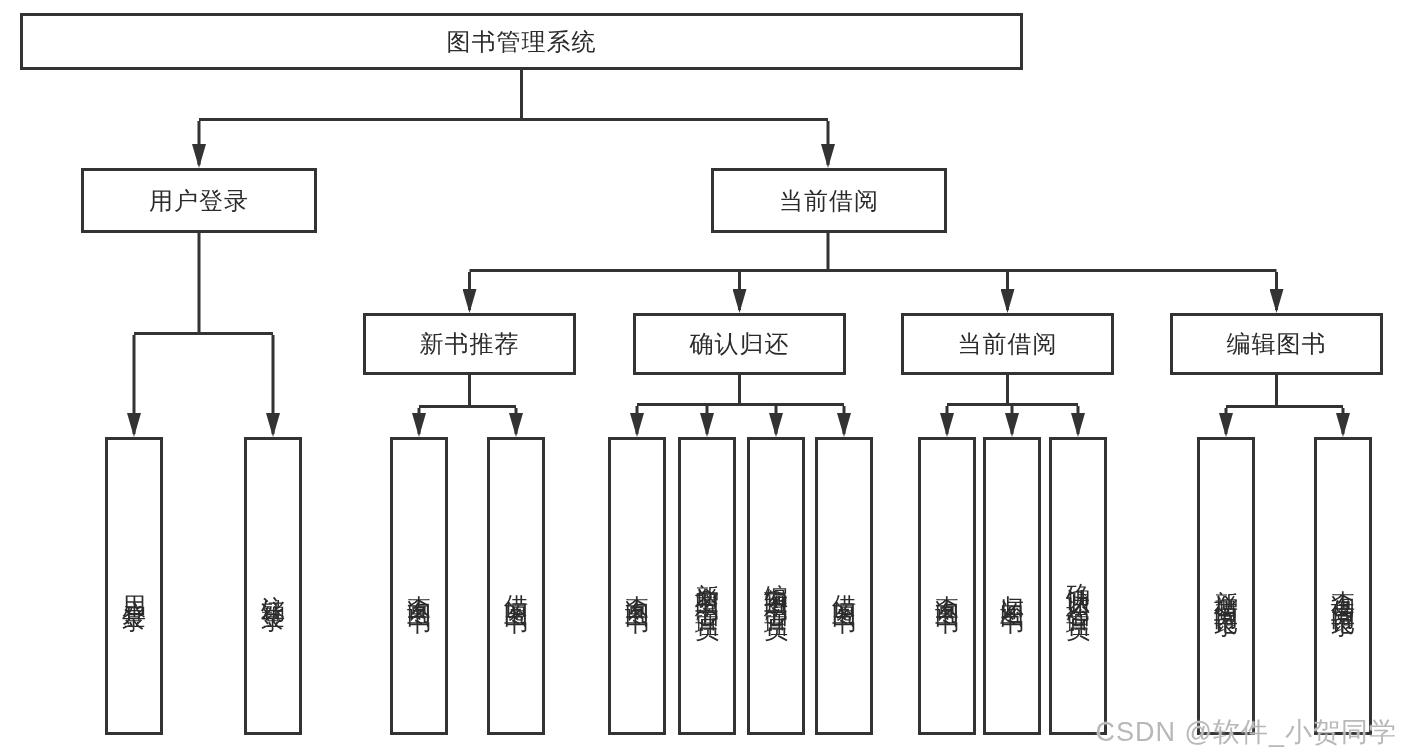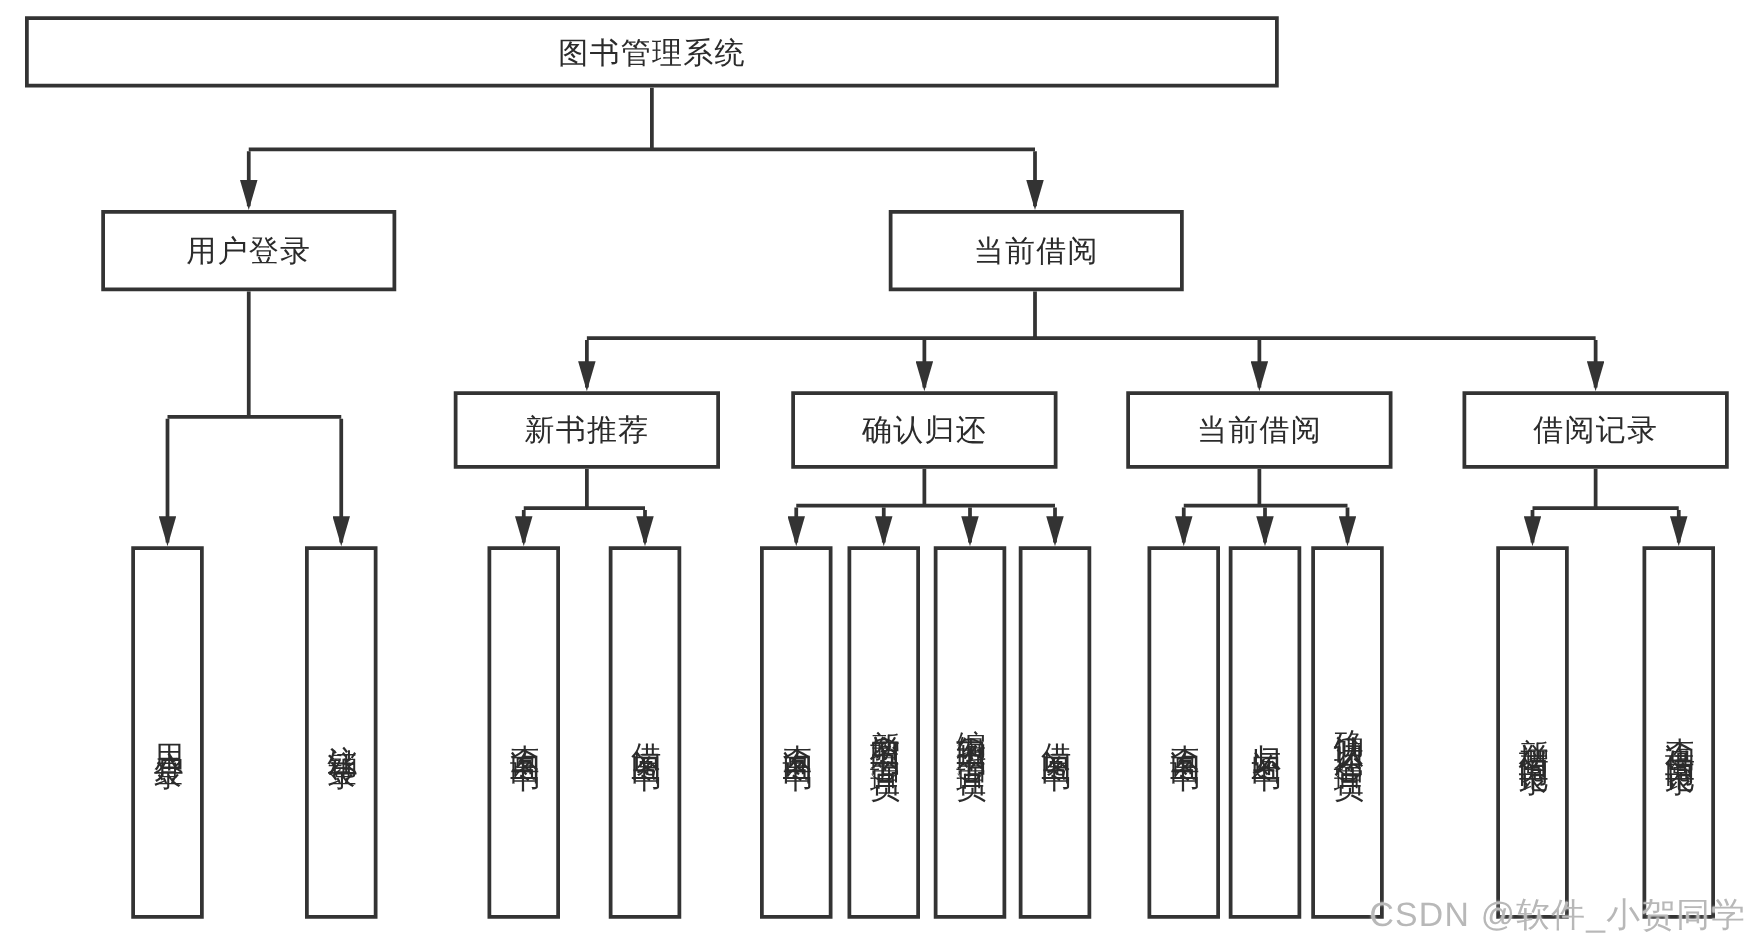--- a/index.html
+++ b/index.html
@@ -129,21 +129,21 @@
   </svg>
 
   <div id="root-node" class="hbox">图书管理系统</div>
 
   <div id="login-node" class="hbox">用户登录</div>
   <div id="mgmt-node" class="hbox">当前借阅</div>
 
   <div id="sec-new" class="hbox section">新书推荐</div>
   <div id="sec-borrow" class="hbox section">确认归还</div>
   <div id="sec-current" class="hbox section">当前借阅</div>
-  <div id="sec-records" class="hbox section">借阅记录</div>
+  <div id="sec-records" class="hbox section">编辑图书</div>
 
   <div id="leaf-1" class="leaf">用户登录</div>
   <div id="leaf-2" class="leaf">注销登录</div>
 
   <div id="leaf-3" class="leaf">查询图书</div>
   <div id="leaf-4" class="leaf">借阅图书</div>
 
   <div id="leaf-5" class="leaf">查询图书</div>
   <div id="leaf-6" class="leaf">新增图书（管理员）</div>
   <div id="leaf-7" class="leaf">编辑图书（管理员）</div>

